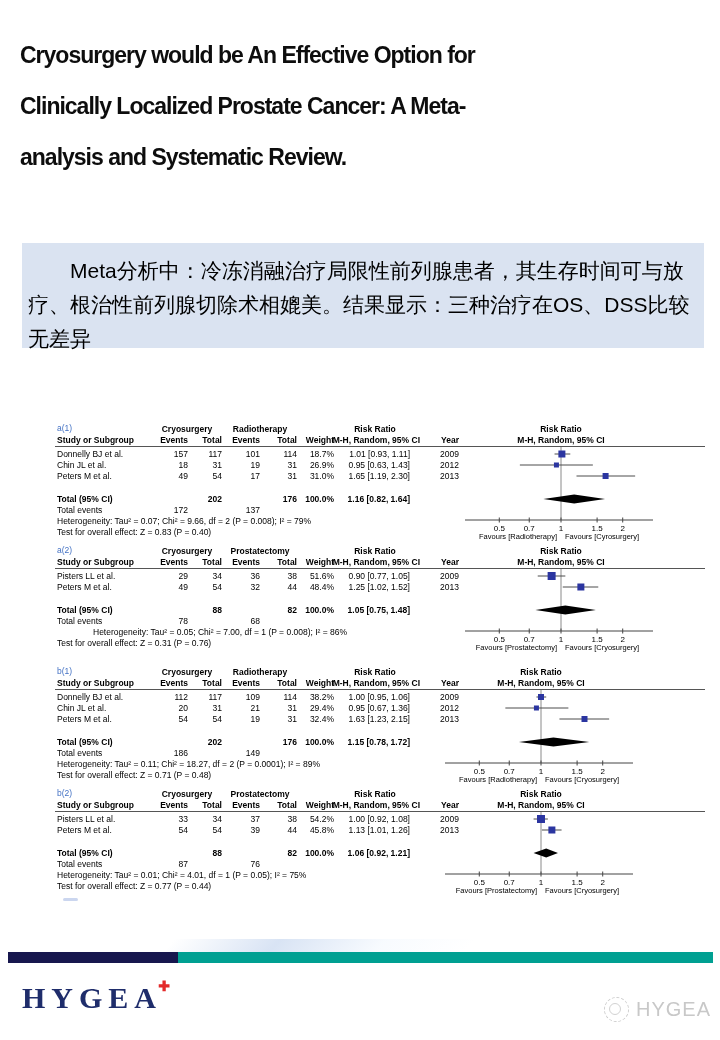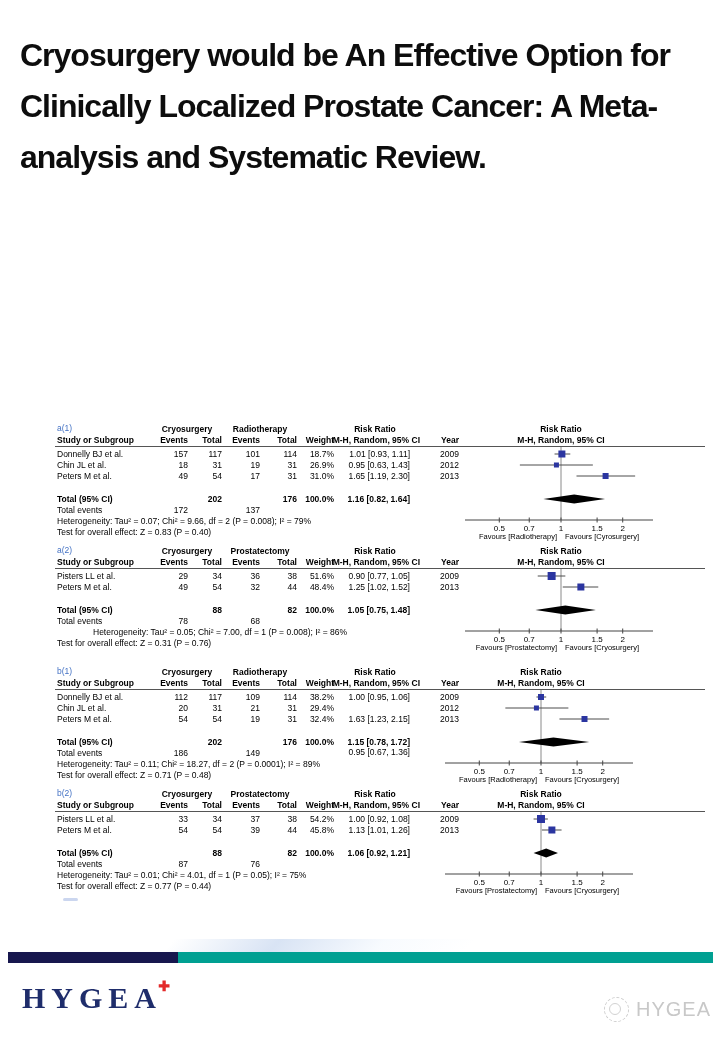--- a/index.html
+++ b/index.html
@@ -2,21 +2,21 @@
 <html><head>
 <meta charset="utf-8">
 <style>
   html,body{margin:0;padding:0;background:#ffffff;}
   body{width:720px;height:1040px;position:relative;overflow:hidden;
        font-family:"Liberation Sans",sans-serif;}
   .slide{position:absolute;inset:0;background:#fff;}
 
   
   .title{position:absolute;left:20px;top:30px;margin:0;width:690px;
-         font-size:32px;line-height:51px;letter-spacing:-1px;
+         font-size:23px;line-height:51px;letter-spacing:-1px;
          font-weight:700;color:#0d0d0d;}
   .title span{display:block;}
 
   
   .journal-bar{position:absolute;left:8px;top:175px;width:705px;height:37px;
                background:#dae3f1;}
   .journal-bar .cite{position:absolute;left:29px;top:7px;font-size:20px;color:#000;}
   .journal-bar .if{position:absolute;left:420px;top:7px;font-size:20px;color:#000;}
 
   
@@ -57,20 +57,23 @@
 
 <div class="slide">
 
   <h1 class="title">
     <span>Cryosurgery would be An Effective Option for</span>
     <span>Clinically Localized Prostate Cancer: A Meta-</span>
     <span>analysis and Systematic Review.</span>
   </h1>
 
 
+  <div class="summary-bar">
+    <p>Meta分析中：冷冻消融治疗局限性前列腺患者，其生存时间可与放疗、根治性前列腺切除术相媲美。结果显示：三种治疗在OS、DSS比较无差异</p>
+  </div>
 
   <div class="plots" id="plots">
     <div class="artifact"></div>
   <div class="fp" style="top: 0px; height: 123px;">
         <svg width="650" height="123">
           <line x1="0" y1="21.5" x2="650" y2="21.5" stroke="#555" stroke-width="1"></line>
           <line x1="506" y1="22" x2="506" y2="95" stroke="#8a8a8a" stroke-width="1"></line>
           <line x1="410" y1="95" x2="598" y2="95" stroke="#444" stroke-width="1"></line>
           <line x1="444.28885088888387" y1="92.5" x2="444.28885088888387" y2="97.5" stroke="#444" stroke-width="1"></line>
           <line x1="474.24509820292263" y1="92.5" x2="474.24509820292263" y2="97.5" stroke="#444" stroke-width="1"></line>
@@ -249,21 +252,21 @@
         <span class="fp-text" style="top: 25px; right: 408px;">114</span>
         <span class="fp-text" style="top: 25px; right: 371px;">38.2%</span>
         <span class="fp-text" style="top: 25px; right: 295px;">1.00 [0.95, 1.06]</span>
         <span class="fp-text" style="top: 25px; right: 246px;">2009</span>
         <span class="fp-text" style="top: 36px; left: 2px;">Chin JL et al.</span>
         <span class="fp-text" style="top: 36px; right: 517px;">20</span>
         <span class="fp-text" style="top: 36px; right: 483px;">31</span>
         <span class="fp-text" style="top: 36px; right: 445px;">21</span>
         <span class="fp-text" style="top: 36px; right: 408px;">31</span>
         <span class="fp-text" style="top: 36px; right: 371px;">29.4%</span>
-        <span class="fp-text" style="top: 36px; right: 295px; margin-top: 44px;">0.95 [0.67, 1.36]</span>
+        <span class="fp-text" style="top: 36px; right: 295px;">0.95 [0.67, 1.36]</span>
         <span class="fp-text" style="top: 36px; right: 246px;">2012</span>
         <span class="fp-text" style="top: 47px; left: 2px;">Peters M et al.</span>
         <span class="fp-text" style="top: 47px; right: 517px;">54</span>
         <span class="fp-text" style="top: 47px; right: 483px;">54</span>
         <span class="fp-text" style="top: 47px; right: 445px;">19</span>
         <span class="fp-text" style="top: 47px; right: 408px;">31</span>
         <span class="fp-text" style="top: 47px; right: 371px;">32.4%</span>
         <span class="fp-text" style="top: 47px; right: 295px;">1.63 [1.23, 2.15]</span>
         <span class="fp-text" style="top: 47px; right: 246px;">2013</span>
         <span class="fp-text b" style="top: 70px; left: 2px;">Total (95% CI)</span>

